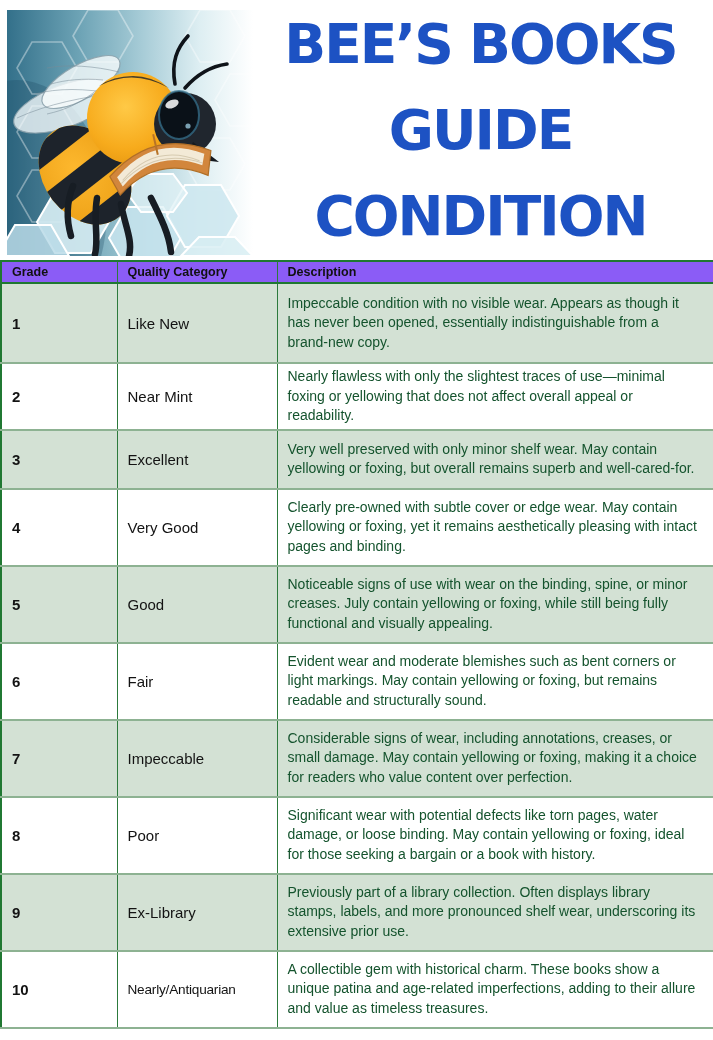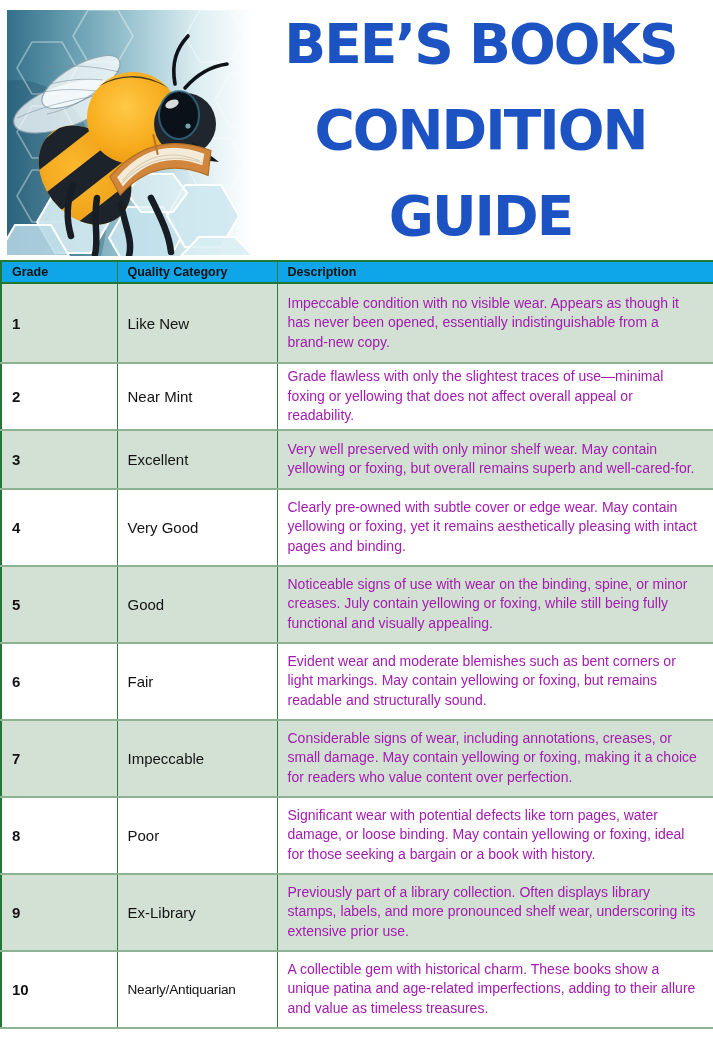--- a/index.html
+++ b/index.html
@@ -28,21 +28,21 @@
     width:713px;border-collapse:collapse;table-layout:fixed;
     border:2px solid #207832;
     margin:0;
   }
   col.c-grade{width:116px;}
   col.c-cat{width:160px;}
   col.c-desc{width:437px;}
 
   thead tr{height:20px;}
   th{
-    background:#0ea5e9;color:#111111;
+    background:#8b5cf6;color:#111111;
     font-size:12.5px;font-weight:bold;text-align:left;
     padding:3px 6px 3px 10px;
     border-left:1px solid #2c7a3c;border-right:1px solid #2c7a3c;
     border-top:2px solid #207832;border-bottom:2px solid #207832;
     vertical-align:middle;
   }
   tbody tr{height:77px;}
   tbody tr:nth-child(1){height:80px;}
   tbody tr:nth-child(2){height:60px;}
   tbody tr:nth-child(3){height:59px;}
@@ -54,21 +54,21 @@
     vertical-align:middle;
   }
   td.grade-cell{
     font-size:15px;font-weight:bold;color:#131313;padding:2px 6px 2px 10px;
   }
   td.category-cell{
     font-size:15px;font-weight:normal;color:#131313;padding:2px 6px 2px 10px;
   }
   td.category-cell.cat-long{font-size:13.6px;letter-spacing:-0.2px;}
   td.description-cell{
-    font-size:14px;line-height:19.5px;color:#a21caf;
+    font-size:14px;line-height:19.5px;color:#14532d;
     padding:3px 12px 3px 10px;
   }
 </style>
 </head>
 <body>
 
 <div class="page">
 
   <div class="header">
 
@@ -168,22 +168,22 @@
             <path d="M-38,18 Q0,-13 41,12"></path>
             <path d="M-40,21 Q0,-9 44,15"></path>
           </g>
           <path d="M0,-22 L1,-1" stroke="#b77328" stroke-width="2"></path>
         </g>
       </svg>
     </div>
 
     <div class="titles">
       <div class="title-line">BEE’S BOOKS</div>
+      <div class="title-line">GUIDE</div>
       <div class="title-line">CONDITION</div>
-      <div class="title-line">GUIDE</div>
     </div>
   </div>
 
   <table class="guide">
     <colgroup>
       <col class="c-grade">
         <col class="c-cat">
         <col class="c-desc">
     </colgroup>
     <thead>
@@ -195,21 +195,21 @@
     </thead>
     <tbody>
         <tr>
           <td class="grade-cell">1</td>
           <td class="category-cell">Like New</td>
           <td class="description-cell">Impeccable condition with no visible wear. Appears as though it has never been opened, essentially indistinguishable from a brand-new copy.</td>
         </tr>
         <tr>
           <td class="grade-cell">2</td>
           <td class="category-cell">Near Mint</td>
-          <td class="description-cell">Grade flawless with only the slightest traces of use—minimal foxing or yellowing that does not affect overall appeal or readability.</td>
+          <td class="description-cell">Nearly flawless with only the slightest traces of use—minimal foxing or yellowing that does not affect overall appeal or readability.</td>
         </tr>
         <tr>
           <td class="grade-cell">3</td>
           <td class="category-cell">Excellent</td>
           <td class="description-cell">Very well preserved with only minor shelf wear. May contain yellowing or foxing, but overall remains superb and well-cared-for.</td>
         </tr>
         <tr>
           <td class="grade-cell">4</td>
           <td class="category-cell">Very Good</td>
           <td class="description-cell">Clearly pre-owned with subtle cover or edge wear. May contain yellowing or foxing, yet it remains aesthetically pleasing with intact pages and binding.</td>

